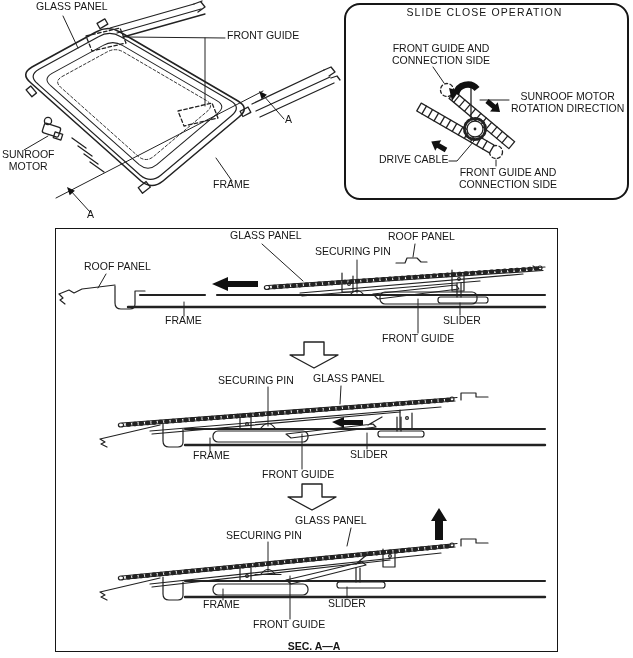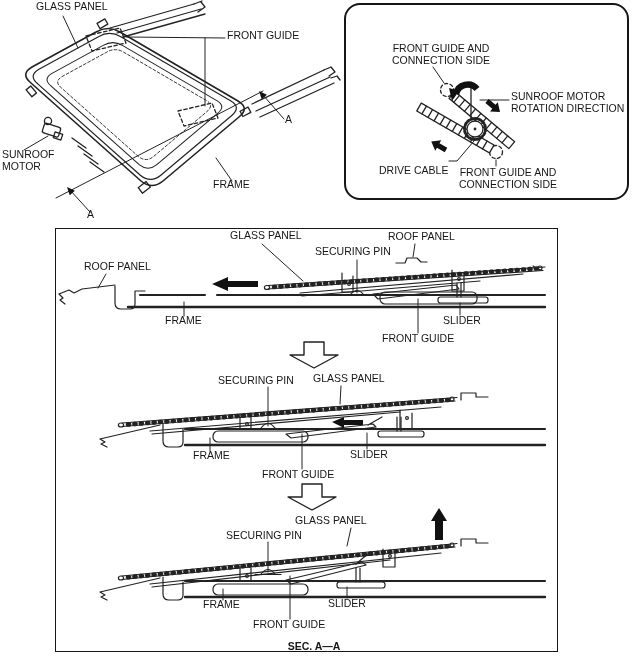--- a/index.html
+++ b/index.html
@@ -1,20 +1,20 @@
 <!DOCTYPE html>
 <html><head>
 <meta charset="utf-8">
 <style>
   html,body{margin:0;padding:0;background:#fff;}
   #page{position:relative;width:633px;height:658px;background:#ffffff;overflow:hidden;
         font-family:"Liberation Sans",sans-serif;color:#111;}
   #art{position:absolute;left:0;top:0;pointer-events:none;}
   .lbl{position:absolute;font-size:10.5px;line-height:11.5px;letter-spacing:0;
-       white-space:pre-line;color:#161616;}
+       white-space:pre-line;color:#161616;text-align:center;}
   .ctr{text-align:center;}
   .bold{font-weight:700;}
   .box{position:absolute;border:2.4px solid #161616;border-radius:16px;background:transparent;}
   .rect{position:absolute;border:1.7px solid #161616;background:transparent;}
   .title{font-size:10.5px;letter-spacing:1.1px;}
 </style>
 </head>
 <body>
 <div id="page">
 
@@ -184,25 +184,26 @@
 </svg>
 
 <div class="lbl" style="left:36px;top:1px;">GLASS PANEL</div>
 <div class="lbl" style="left:227px;top:30px;">FRONT GUIDE</div>
 <div class="lbl" style="left:2px;top:149px;">SUNROOF
 MOTOR</div>
 <div class="lbl" style="left:213px;top:179px;">FRAME</div>
 <div class="lbl" style="left:285px;top:114px;">A</div>
 <div class="lbl" style="left:87px;top:209px;">A</div>
 
+<div class="lbl ctr title" style="left:344px;top:7px;width:281px;">SLIDE CLOSE OPERATION</div>
 <div class="lbl ctr" style="left:381px;top:43px;width:120px;">FRONT GUIDE AND
 CONNECTION SIDE</div>
 <div class="lbl" style="left:511px;top:91px;">SUNROOF MOTOR
 ROTATION DIRECTION</div>
-<div class="lbl" style="left:379px;top:165px;">DRIVE CABLE</div>
+<div class="lbl" style="left:379px;top:154px;">DRIVE CABLE</div>
 <div class="lbl ctr" style="left:448px;top:167px;width:120px;">FRONT GUIDE AND
 CONNECTION SIDE</div>
 
 <div class="lbl" style="left:230px;top:230px;">GLASS PANEL</div>
 <div class="lbl" style="left:315px;top:246px;">SECURING PIN</div>
 <div class="lbl" style="left:388px;top:231px;">ROOF PANEL</div>
 <div class="lbl" style="left:84px;top:261px;">ROOF PANEL</div>
 <div class="lbl" style="left:165px;top:315px;">FRAME</div>
 <div class="lbl" style="left:443px;top:315px;">SLIDER</div>
 <div class="lbl" style="left:382px;top:333px;">FRONT GUIDE</div>

